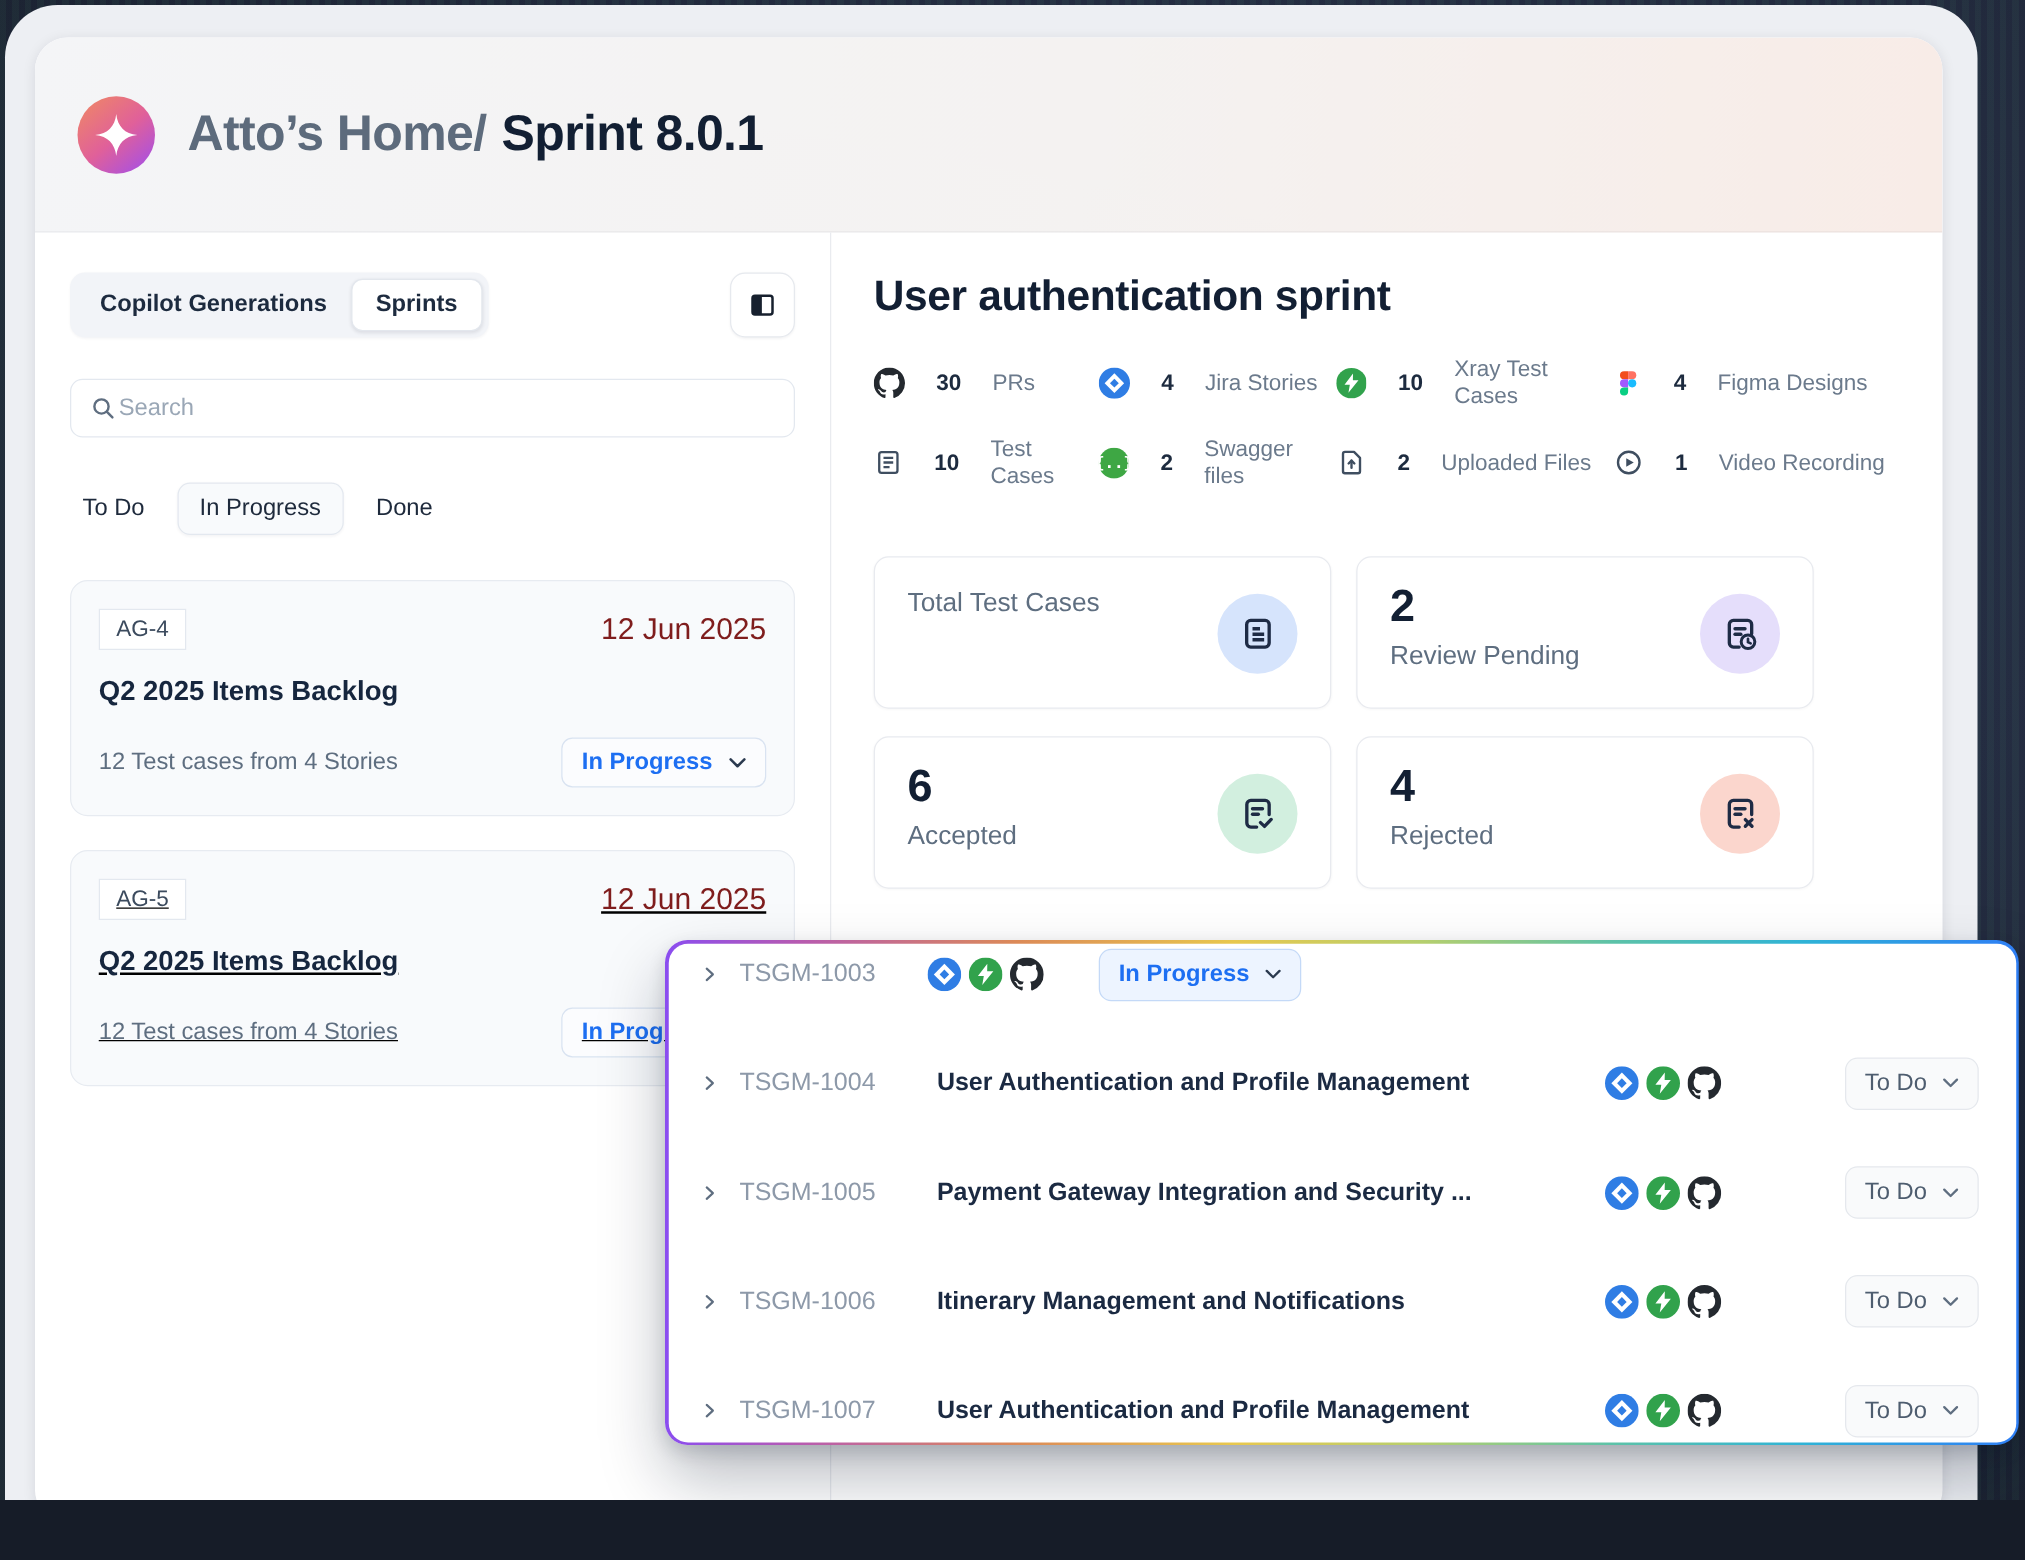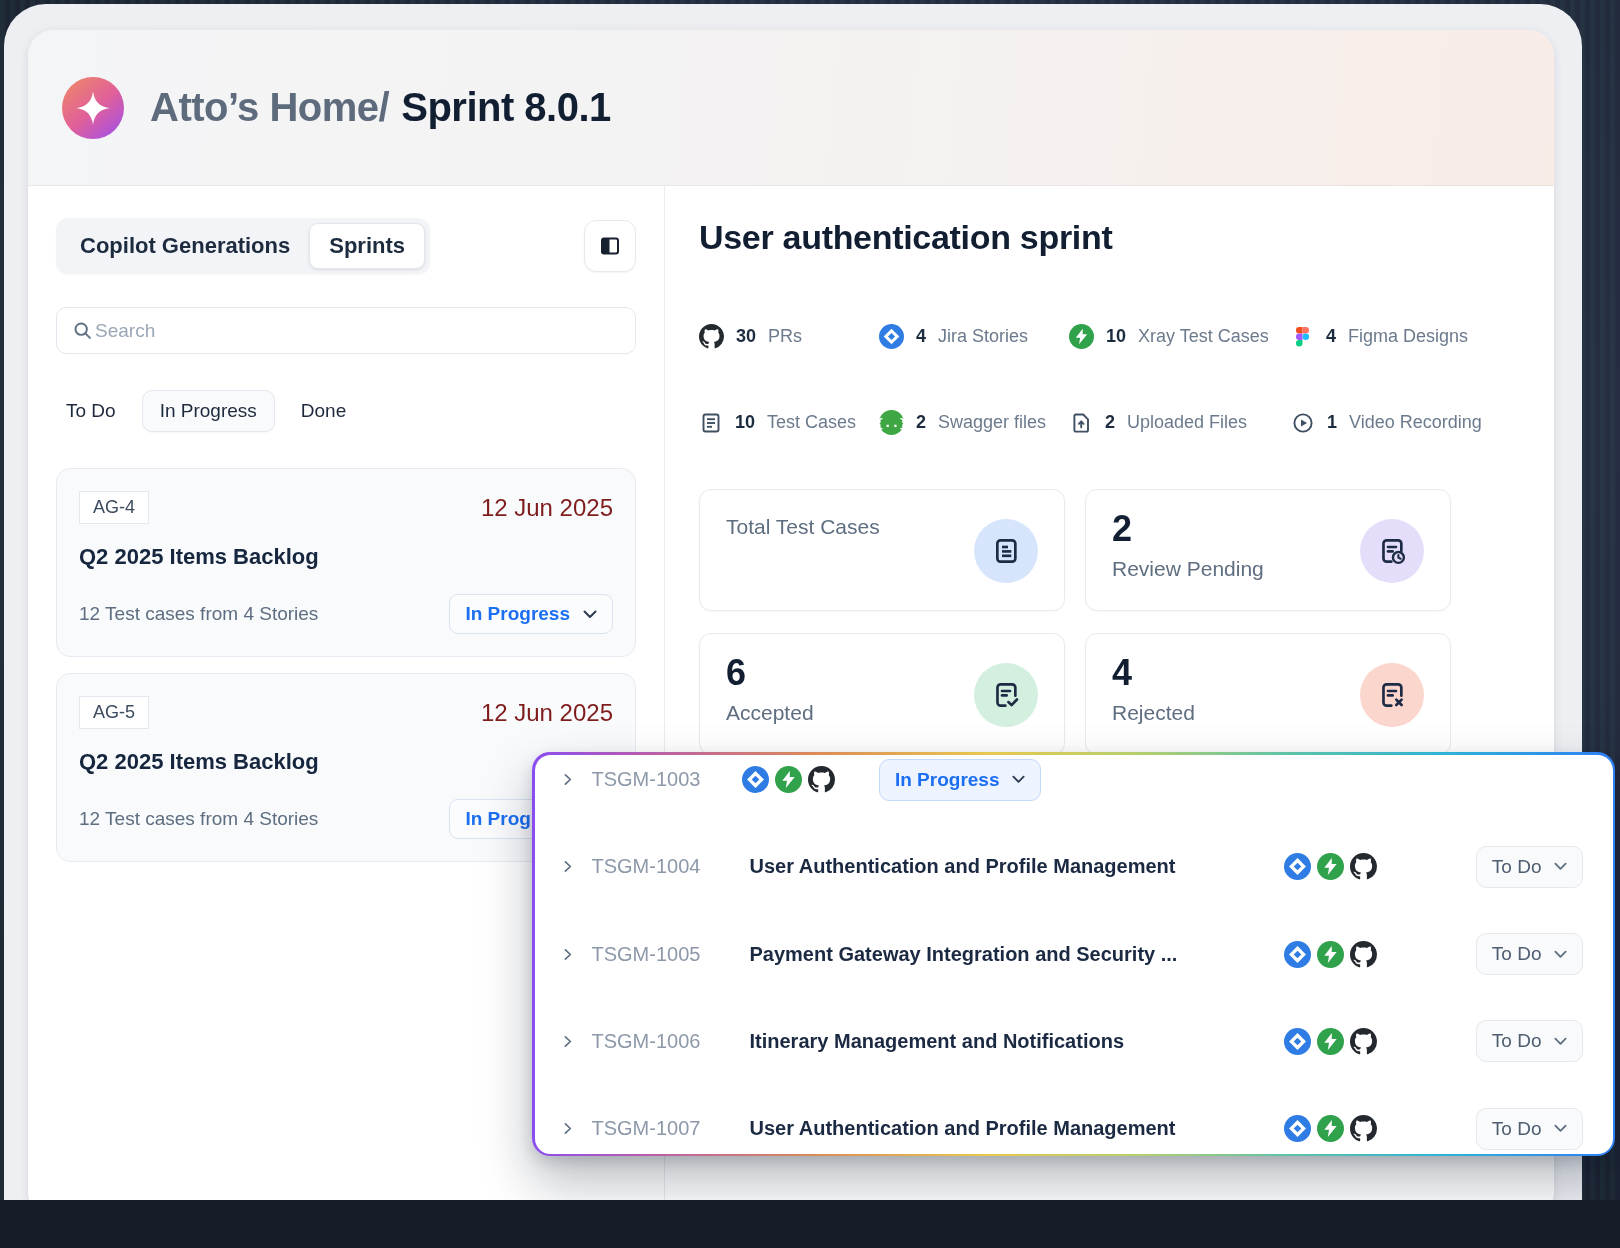--- a/index.html
+++ b/index.html
@@ -18,43 +18,43 @@
   .logo{width:62px;height:62px;border-radius:50%;display:grid;place-items:center;
     background:linear-gradient(140deg,#f08a62 0%,#e0609a 52%,#9d4df0 100%);}
   .titles{display:flex;align-items:baseline;gap:12px;font-size:40px;font-weight:700;letter-spacing:-.5px;}
   .app-name{color:#5d6b7c;}
   .page-title{color:#121f33;}
   
   .body{display:flex;height:1032px;}
   .sidebar{width:637px;border-right:1px solid #e9ebef;padding:32px 28px 0 28px;box-sizing:border-box;flex:none;}
   .sidebar-top{display:flex;justify-content:space-between;align-items:center;}
   .segmented{background:#f2f4f8;border-radius:12px;padding:5px;display:flex;align-items:center;box-shadow:0 1px 2px rgba(16,24,40,.04);}
-  .seg{padding:9px 19px;font-size:22px;font-weight:600;color:#1d2b3f;white-space:nowrap;cursor:pointer;}
+  .seg{padding:9px 19px;font-size:19px;font-weight:600;color:#1d2b3f;white-space:nowrap;cursor:pointer;}
   .seg.active{background:#fff;border:1px solid #e3e7ed;border-radius:9px;box-shadow:0 1px 3px rgba(16,24,40,.10);}
   .panel-btn{width:50px;height:50px;border:1px solid #e6e9ee;border-radius:12px;background:#fff;display:grid;place-items:center;box-shadow:0 1px 2px rgba(16,24,40,.05);cursor:pointer;}
   .search{margin-top:33px;height:47px;border:1.5px solid #e3e8ef;border-radius:10px;display:flex;align-items:center;padding:0 15px;background:#fff;box-sizing:border-box;}
   .search input{border:0;outline:0;flex:1;font-size:19px;color:#32404f;font-family:inherit;background:transparent;}
   .search input::placeholder{color:#9aa7b6;}
   .tabs{margin-top:36px;display:flex;align-items:center;gap:16px;font-size:19px;color:#1e2a3c;}
   .tab{padding:9px 10px;cursor:pointer;}
   .tab.active{background:#f8fafc;border:1px solid #e3e8ef;border-radius:10px;padding:9px 17px;font-weight:500;box-shadow:0 1px 2px rgba(16,24,40,.04);}
   .gen-card{margin-top:36px;background:#f8fafc;border:1px solid #e7ebf1;border-radius:14px;padding:22px;}
-  .gen-card + .gen-card{margin-top:16px;}
+  .gen-card + .gen-card{margin-top:27px;text-decoration:underline;}
   .gc-head{display:flex;justify-content:space-between;align-items:center;}
   .gc-badge{background:#fff;border:1px solid #e3e8ef;border-radius:0;padding:5px 13px;font-size:18px;color:#3c4b5e;}
   .gc-date{color:#7f1d1d;font-size:24px;}
   .gc-title{margin-top:20px;font-size:22px;font-weight:700;color:#16263e;}
   .gc-foot{margin-top:24px;display:flex;justify-content:space-between;align-items:center;}
   .gc-sub{color:#5e6e80;font-size:19px;}
   .gc-status{display:flex;align-items:center;gap:13px;background:#fbfcfe;border:1px solid #d9e3f1;border-radius:9px;padding:8px 15px;color:#1d6ff2;font-size:19px;font-weight:600;cursor:pointer;}
   
   .main{flex:1;padding:32px 0 0 34px;box-sizing:border-box;}
   .main-title{font-size:34px;font-weight:700;color:#121f33;letter-spacing:-.3px;}
   .stats{margin-top:28px;display:grid;grid-template-columns:180px 190px 222px auto;row-gap:22px;}
-  .stat{display:flex;align-items:center;gap:12px;font-size:18px;margin-top:39px;}
+  .stat{display:flex;align-items:center;gap:25px;font-size:18px;}
   .stat-count{font-weight:700;color:#1d2b3f;}
   .stat-label{color:#6b7a8c;}
   .summary{margin-top:54px;display:grid;grid-template-columns:366px 366px;gap:22px 20px;}
   .sum-card{height:122px;background:#fff;border:1px solid #e8eaef;border-radius:12px;position:relative;padding:18px 26px;box-sizing:border-box;box-shadow:0 1px 2px rgba(16,24,40,.03);}
   .sum-value{font-size:36px;font-weight:700;color:#121f33;}
   .sum-label{margin-top:7px;font-size:21px;color:#5e6e80;}
   .sum-icon{position:absolute;right:26px;top:29px;width:64px;height:64px;border-radius:50%;display:grid;place-items:center;}
   
   .overlay{position:absolute;left:532px;top:752px;width:1083px;height:404px;border-radius:18px;padding:2.5px;box-sizing:border-box;z-index:5;
     background:linear-gradient(90deg,#8a4df0 0%,#b75bb0 10%,#dc8a57 26%,#e8c84e 42%,#b5cf6e 56%,#5cc2a8 70%,#2fb3d6 84%,#2e7ef5 100%);

